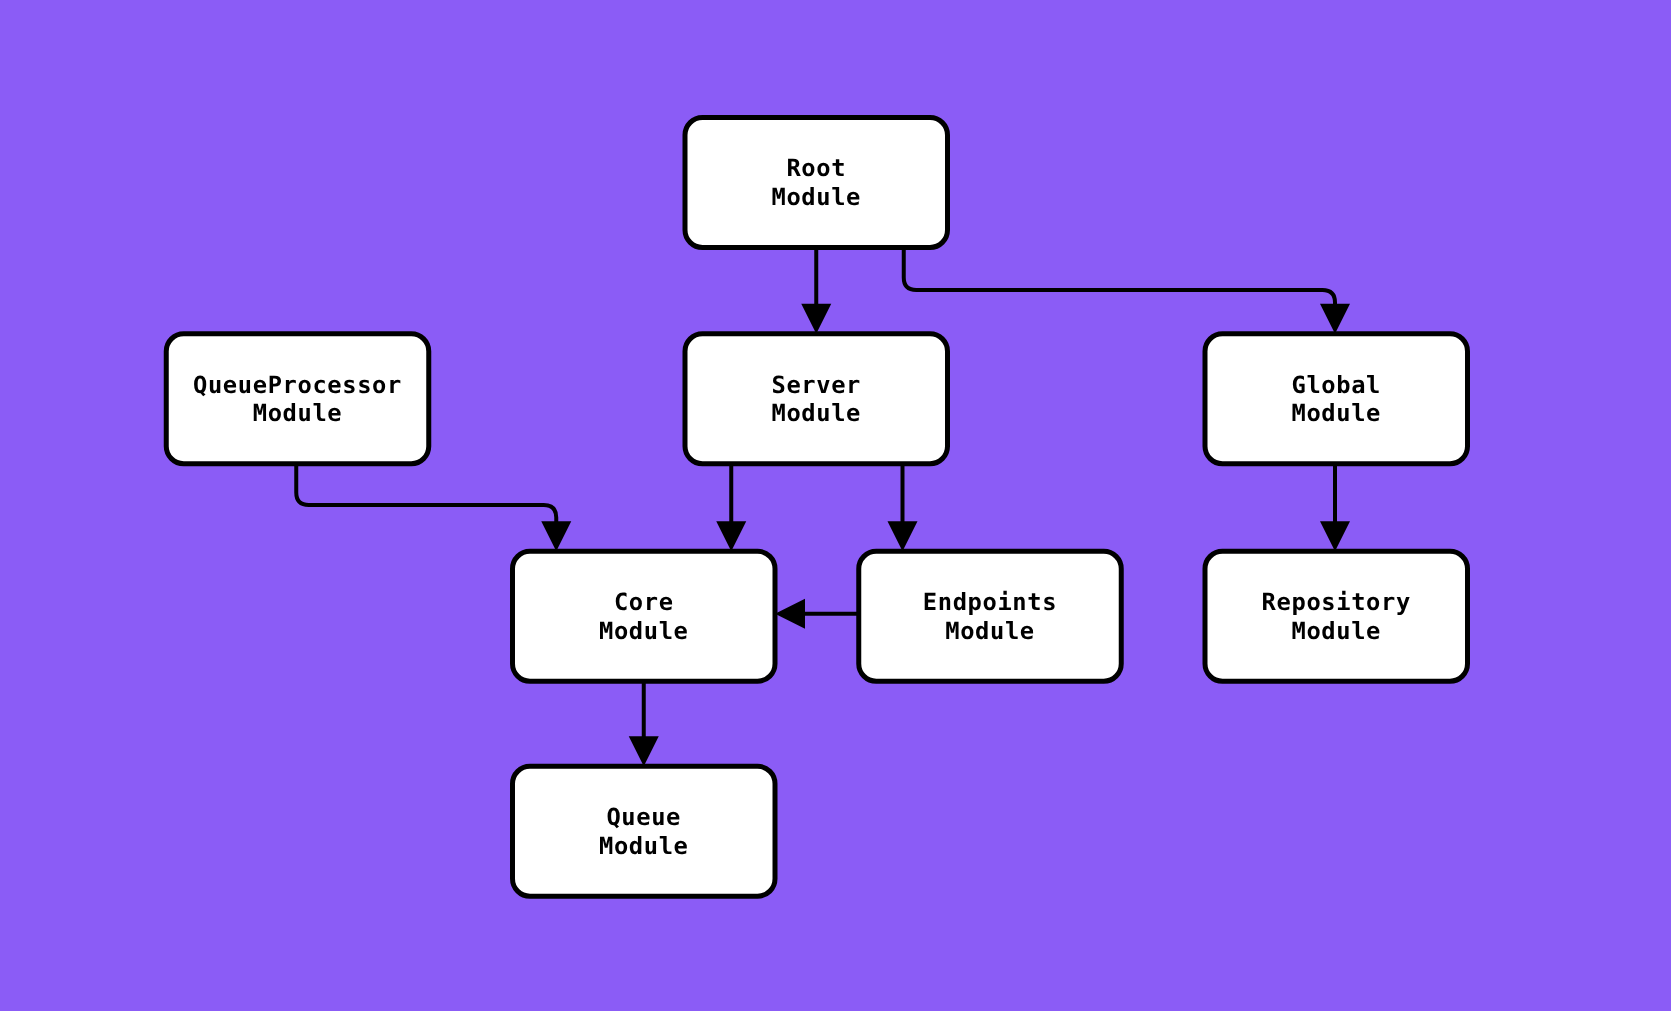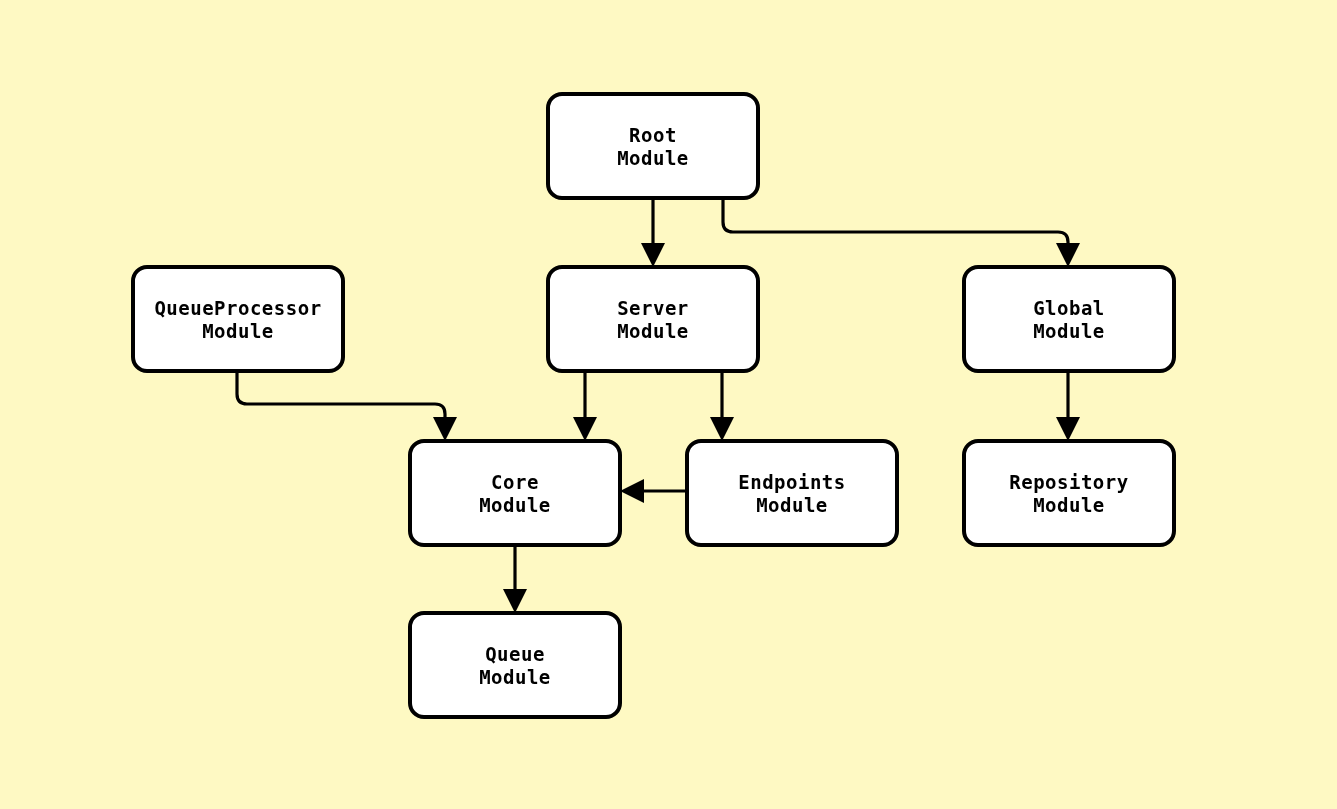--- a/index.html
+++ b/index.html
@@ -11,21 +11,21 @@
   body {
     width: 1337px;
     height: 809px;
     overflow: hidden;
     font-family: "DejaVu Sans Mono", "Liberation Mono", monospace;
   }
   #diagram-root {
     position: relative;
     width: 1337px;
     height: 809px;
-    background: #fef9c3;
+    background: #8b5cf6;
   }
   svg#graph {
     display: block;
     width: 1337px;
     height: 809px;
   }
   .node-box {
     fill: #ffffff;
     stroke: #000000;
     stroke-width: 4;

